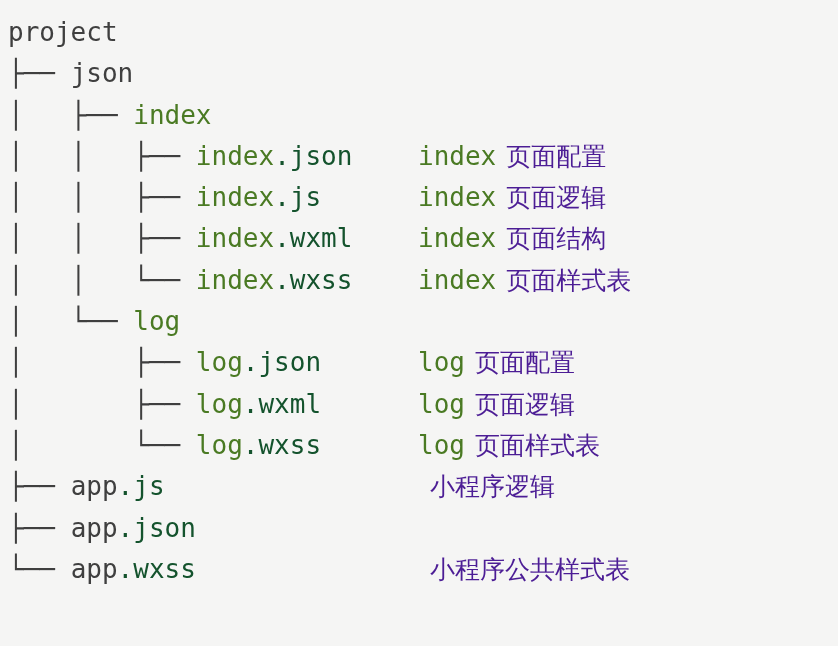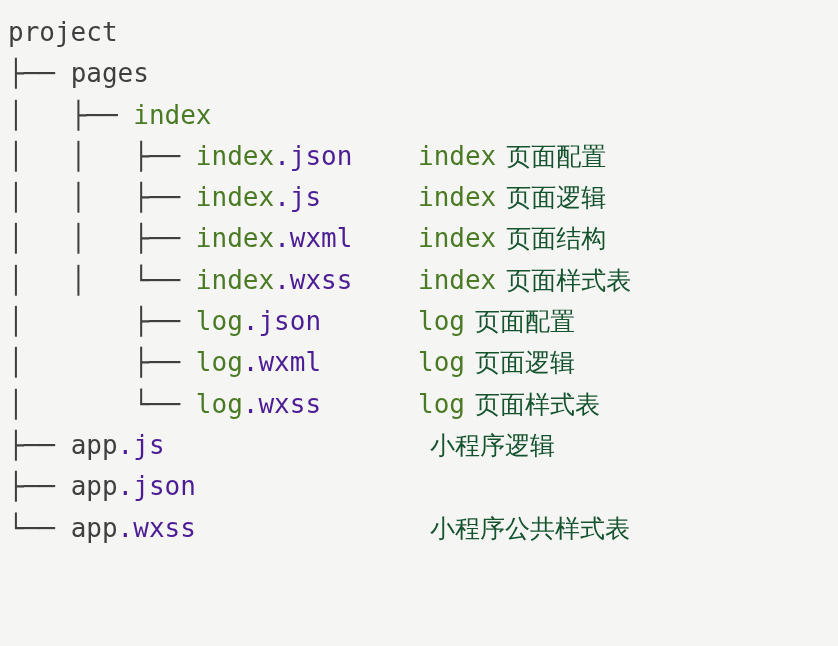--- a/index.html
+++ b/index.html
@@ -40,52 +40,53 @@
   }
   .name {
     display: inline-block;
     white-space: pre;
     font-family: "DejaVu Sans Mono", "Liberation Mono", monospace;
     font-size: 26px;
     vertical-align: top;
   }
   .name .base { color: #3f3f3f; }
   .name.green .base { color: #4a7a23; }
-  .name .ext { color: #4c1d95; }
+  .name .ext { color: #14532d; }
   .desc {
     position: absolute;
     left: 410px;
     top: 0;
     white-space: pre;
     font-size: 26px;
     font-family: "DejaVu Sans Mono", "Liberation Mono", monospace;
     color: #3f3f3f;
   }
   .desc .tag {
     color: #4a7a23;
     font-family: "DejaVu Sans Mono", "Liberation Mono", monospace;
   }
   .desc .cn {
-    color: #14532d;
+    color: #4c1d95;
     font-family: "DejaVu Sans", "Liberation Sans", sans-serif;
     font-size: 25px;
   }
   .desc.cn-only .cn { margin-left: 12px; }
   .desc .gap { display: inline-block; width: 10px; }
 </style>
 </head>
 <body>
 
 <div id="tree">
     <div class="row"><span class="tree-col"></span><span class="name"><span class="base">project</span></span></div>
-    <div class="row"><span class="tree-col">├── </span><span class="name"><span class="base">pages</span></span></div>
+    <div class="row"><span class="tree-col">├── </span><span class="name"><span class="base">json</span></span></div>
     <div class="row"><span class="tree-col">│   ├── </span><span class="name green"><span class="base">index</span></span></div>
     <div class="row"><span class="tree-col">│   │   ├── </span><span class="name green"><span class="base">index</span><span class="ext">.json</span></span><span class="desc"><span class="tag">index</span><span class="gap"></span><span class="cn">页面配置</span></span></div>
     <div class="row"><span class="tree-col">│   │   ├── </span><span class="name green"><span class="base">index</span><span class="ext">.js</span></span><span class="desc"><span class="tag">index</span><span class="gap"></span><span class="cn">页面逻辑</span></span></div>
     <div class="row"><span class="tree-col">│   │   ├── </span><span class="name green"><span class="base">index</span><span class="ext">.wxml</span></span><span class="desc"><span class="tag">index</span><span class="gap"></span><span class="cn">页面结构</span></span></div>
     <div class="row"><span class="tree-col">│   │   └── </span><span class="name green"><span class="base">index</span><span class="ext">.wxss</span></span><span class="desc"><span class="tag">index</span><span class="gap"></span><span class="cn">页面样式表</span></span></div>
+    <div class="row"><span class="tree-col">│   └── </span><span class="name green"><span class="base">log</span></span></div>
     <div class="row"><span class="tree-col">│       ├── </span><span class="name green"><span class="base">log</span><span class="ext">.json</span></span><span class="desc"><span class="tag">log</span><span class="gap"></span><span class="cn">页面配置</span></span></div>
     <div class="row"><span class="tree-col">│       ├── </span><span class="name green"><span class="base">log</span><span class="ext">.wxml</span></span><span class="desc"><span class="tag">log</span><span class="gap"></span><span class="cn">页面逻辑</span></span></div>
     <div class="row"><span class="tree-col">│       └── </span><span class="name green"><span class="base">log</span><span class="ext">.wxss</span></span><span class="desc"><span class="tag">log</span><span class="gap"></span><span class="cn">页面样式表</span></span></div>
     <div class="row"><span class="tree-col">├── </span><span class="name"><span class="base">app</span><span class="ext">.js</span></span><span class="desc cn-only"><span class="cn">小程序逻辑</span></span></div>
     <div class="row"><span class="tree-col">├── </span><span class="name"><span class="base">app</span><span class="ext">.json</span></span></div>
     <div class="row"><span class="tree-col">└── </span><span class="name"><span class="base">app</span><span class="ext">.wxss</span></span><span class="desc cn-only"><span class="cn">小程序公共样式表</span></span></div>
   </div>
 
 </body></html>

